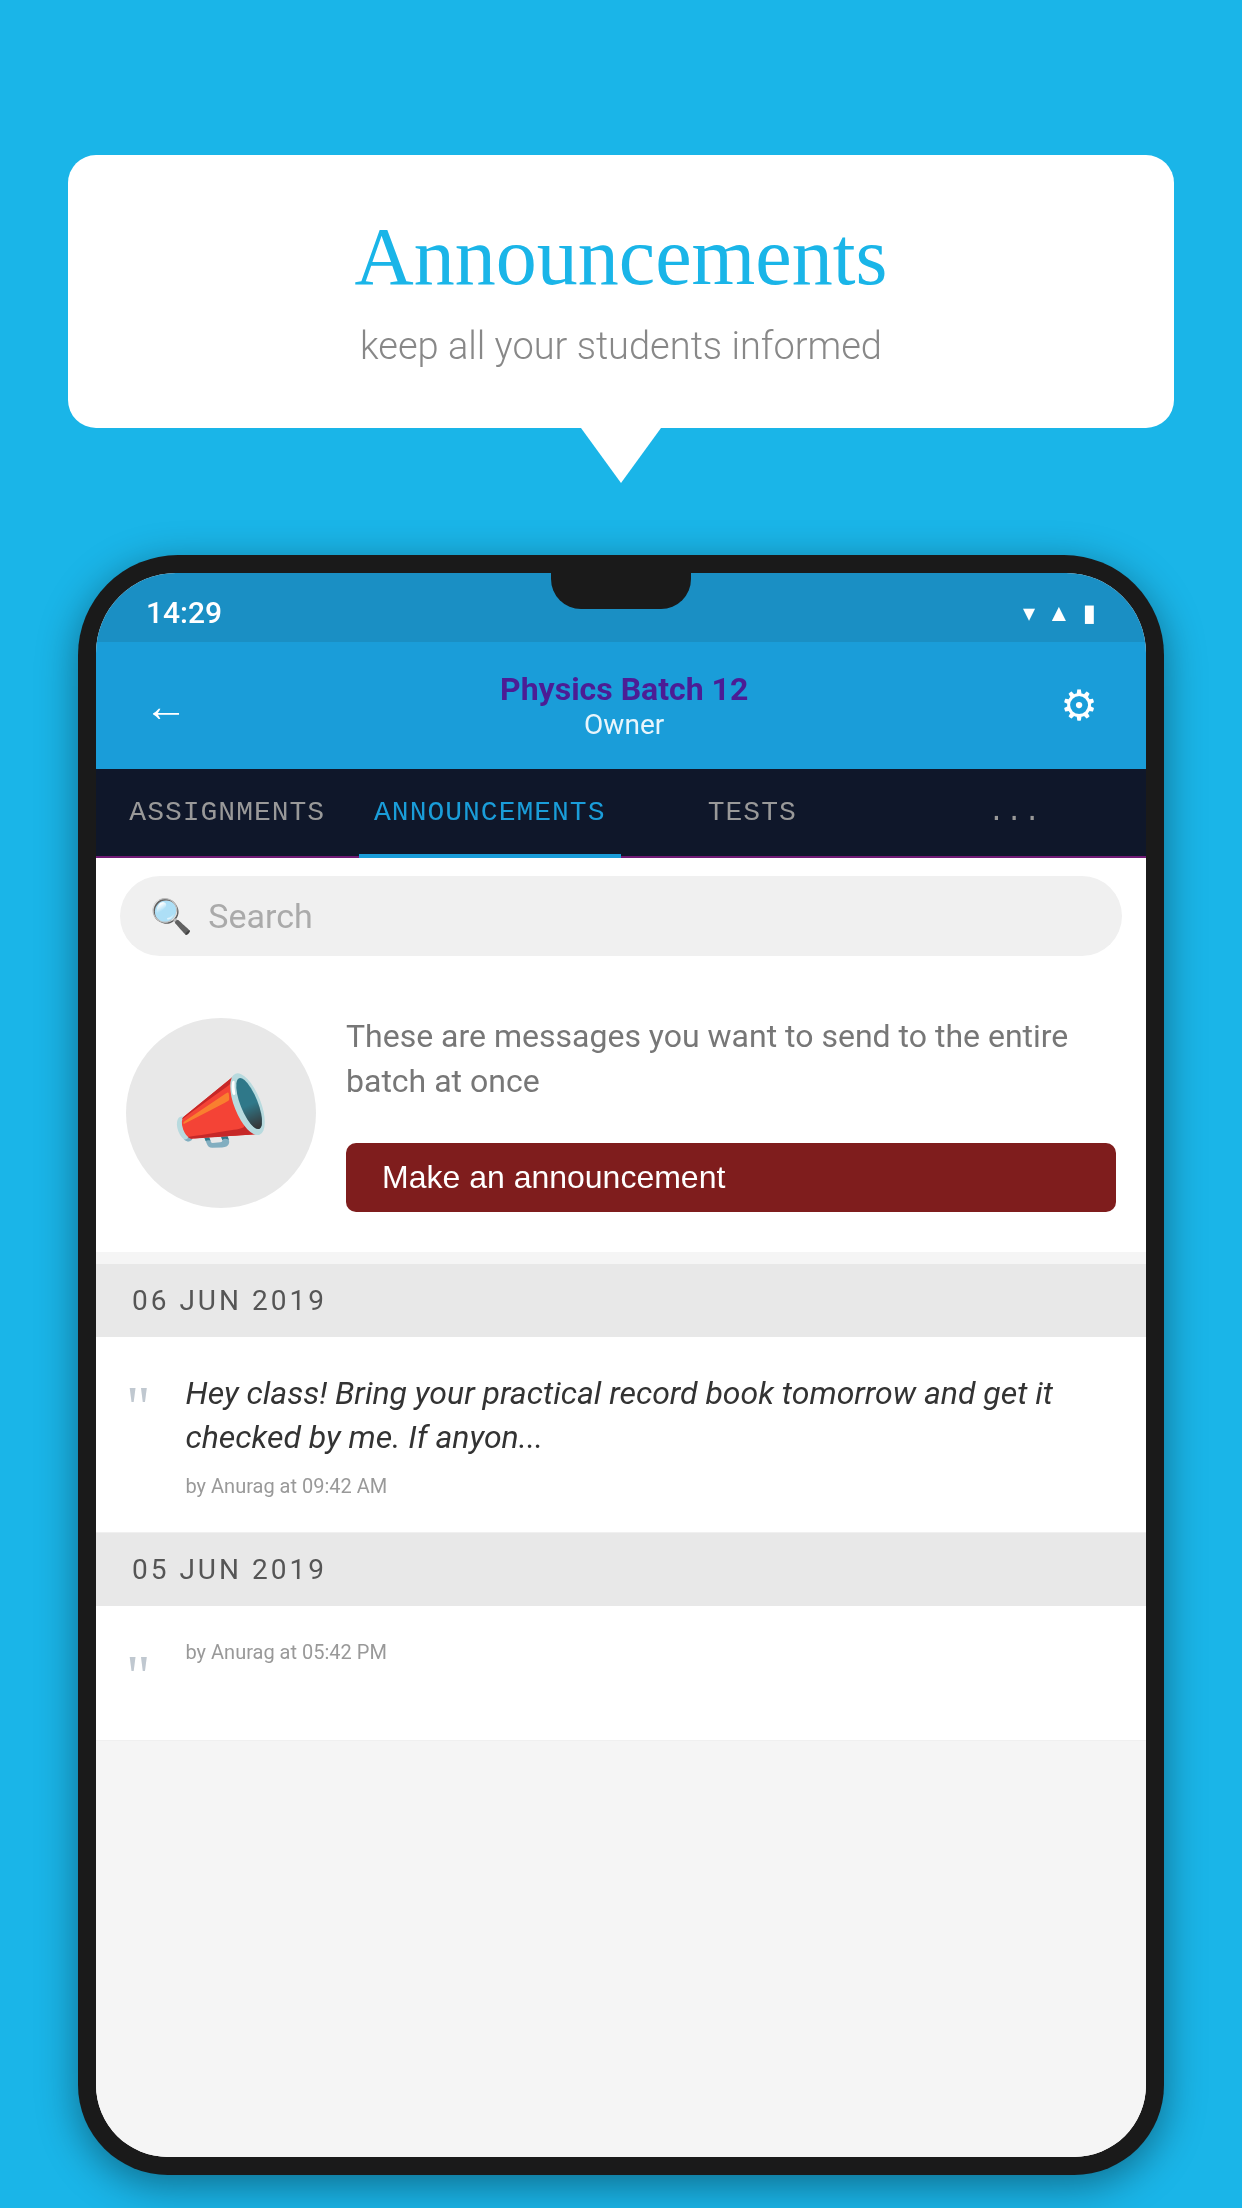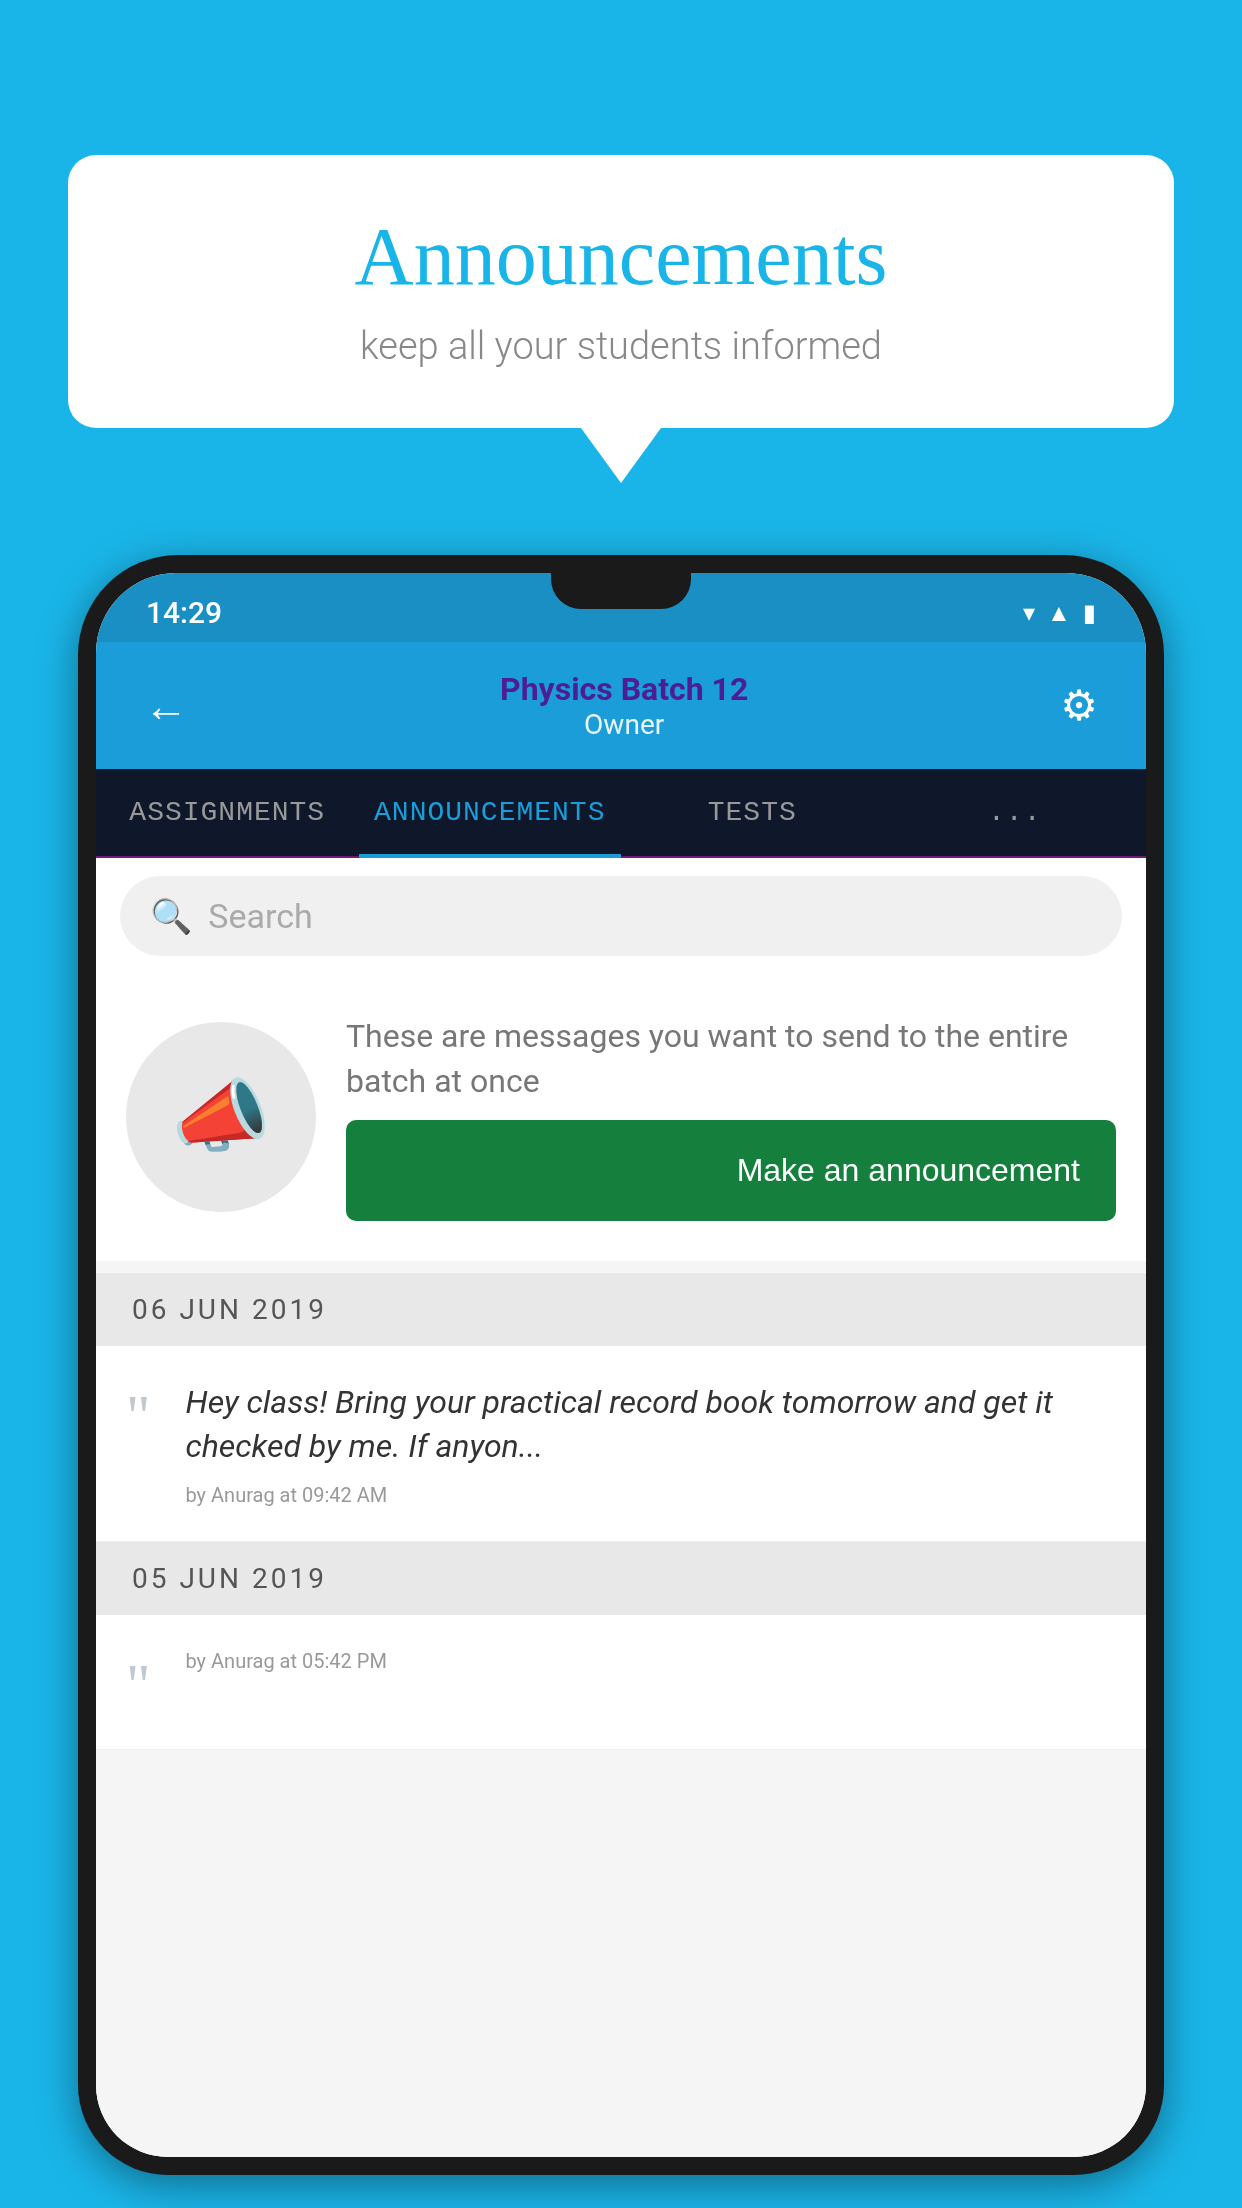--- a/index.html
+++ b/index.html
@@ -257,39 +257,39 @@
 
     .promo-icon {
       font-size: 80px;
       color: #5a6a7a;
     }
 
     .promo-right {
       flex: 1;
       display: flex;
       flex-direction: column;
-      gap: 16px;
+      gap: 39px;
     }
 
     .promo-text {
       color: #777;
       font-size: 32px;
       line-height: 1.4;
     }
 
     .make-announcement-btn {
-      background: #15803d;
+      background: #7f1d1d;
       color: white;
       border: none;
       border-radius: 10px;
-      padding: 32px 36px;
+      padding: 16px 36px;
       font-size: 32px;
       cursor: pointer;
       font-weight: 500;
-      text-align: right;
+      text-align: left;
     }
 
     
     .date-section {
       background: #e8e8e8;
       padding: 20px 36px;
       color: #555;
       font-size: 28px;
       font-weight: 400;
       letter-spacing: 3px;

